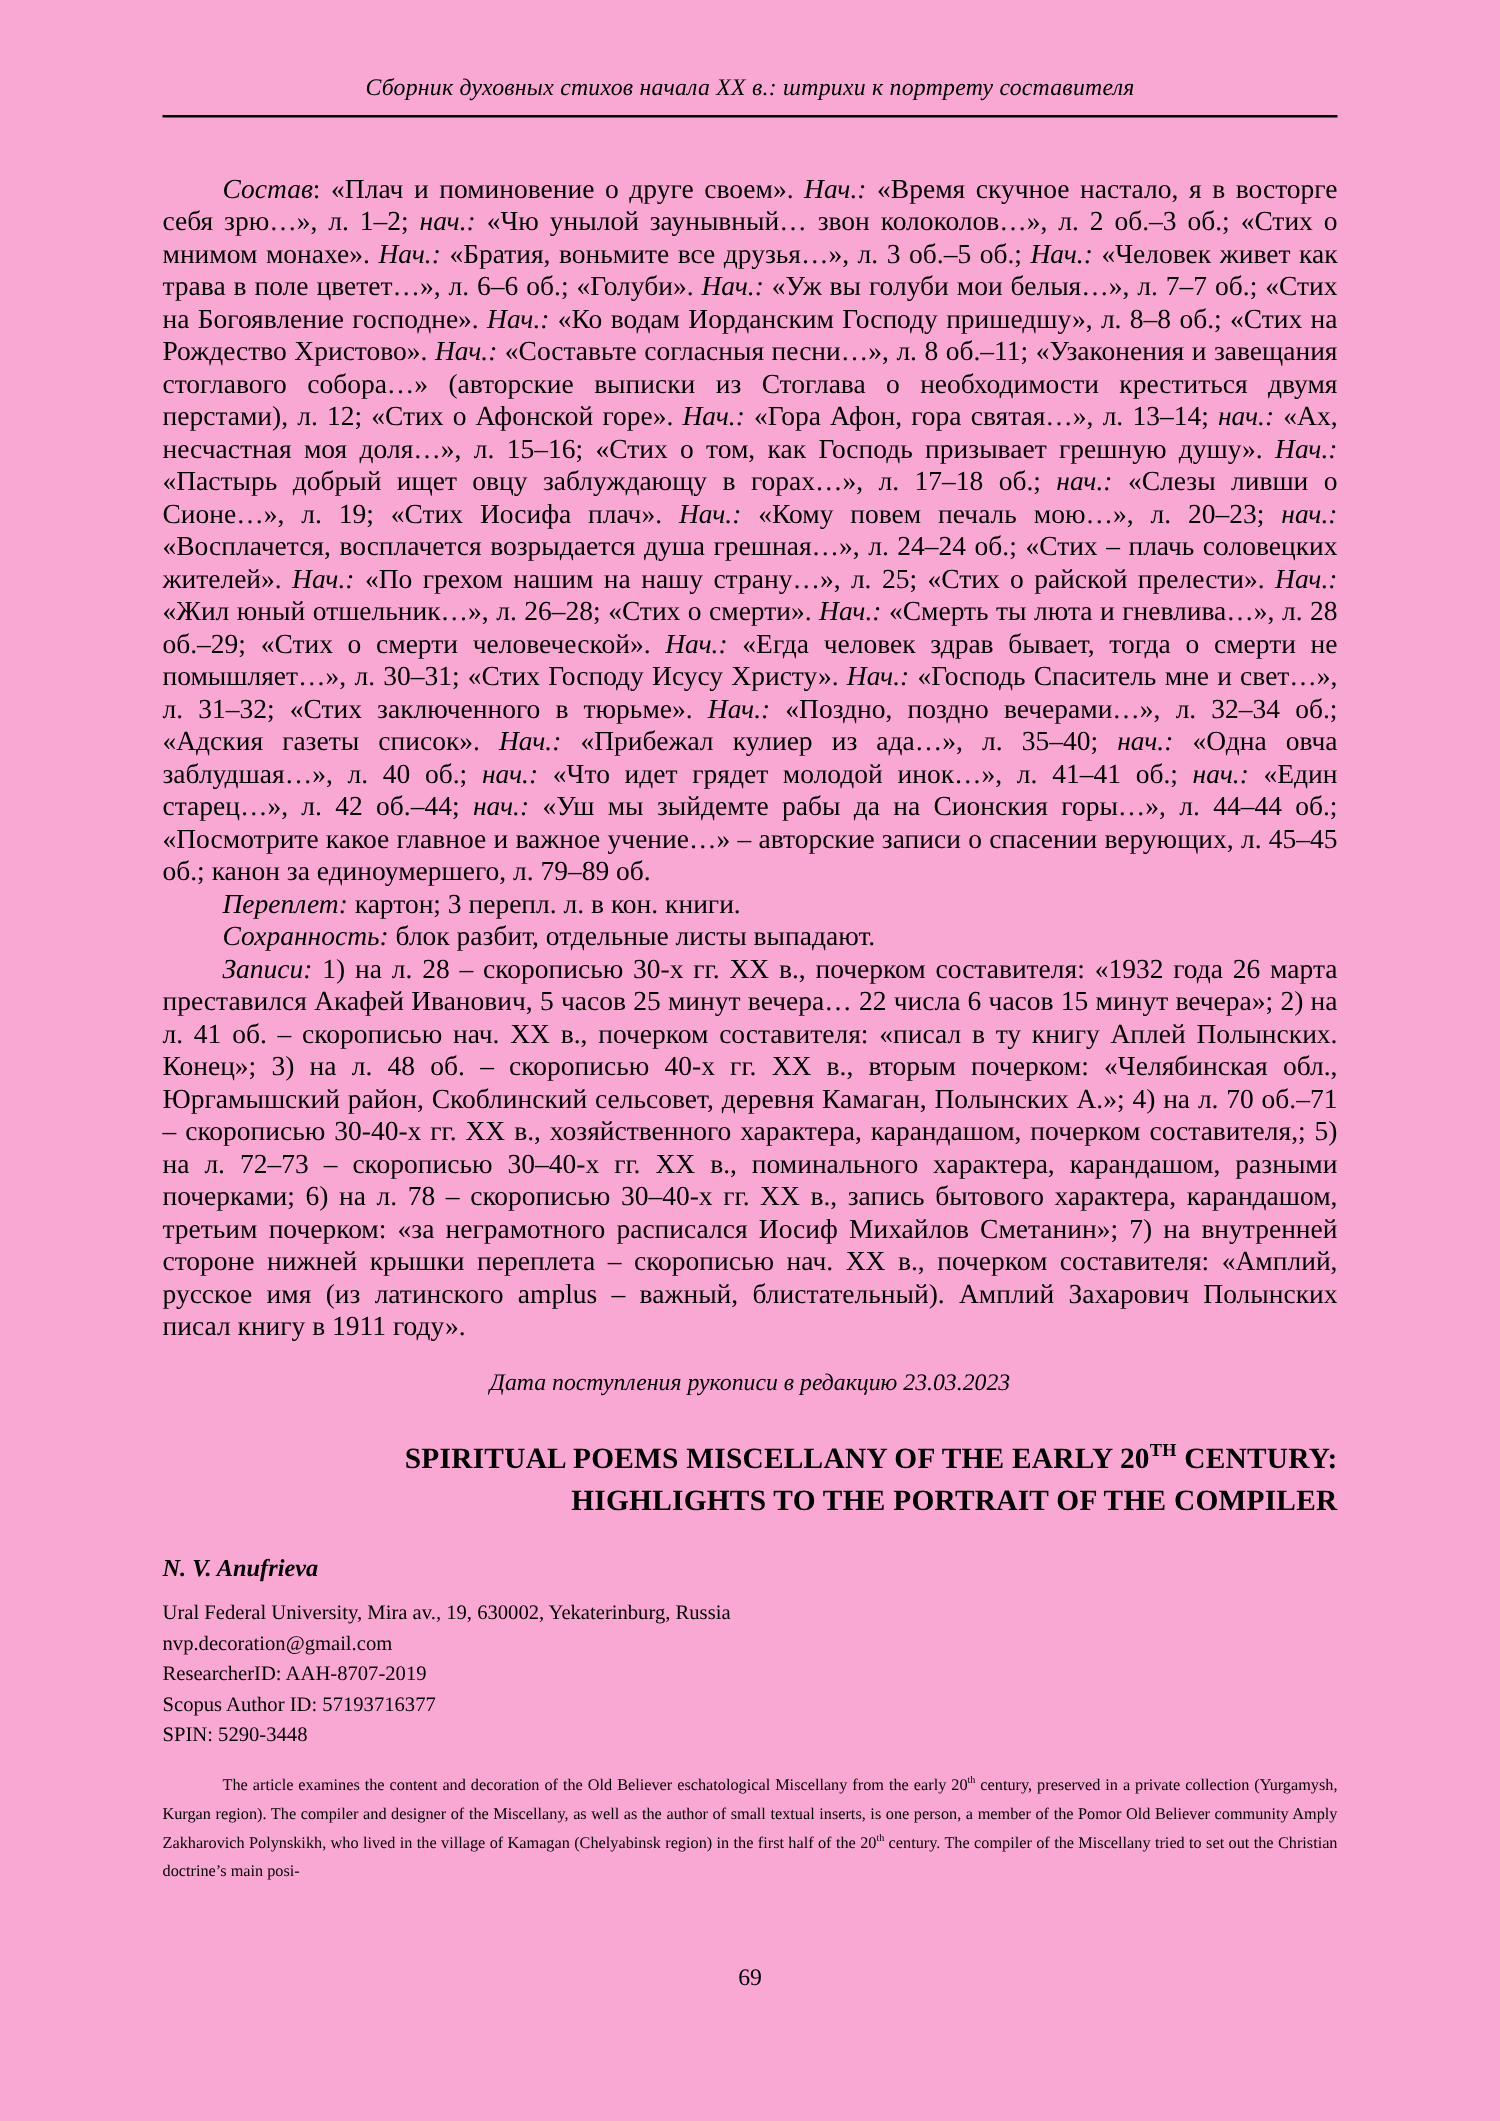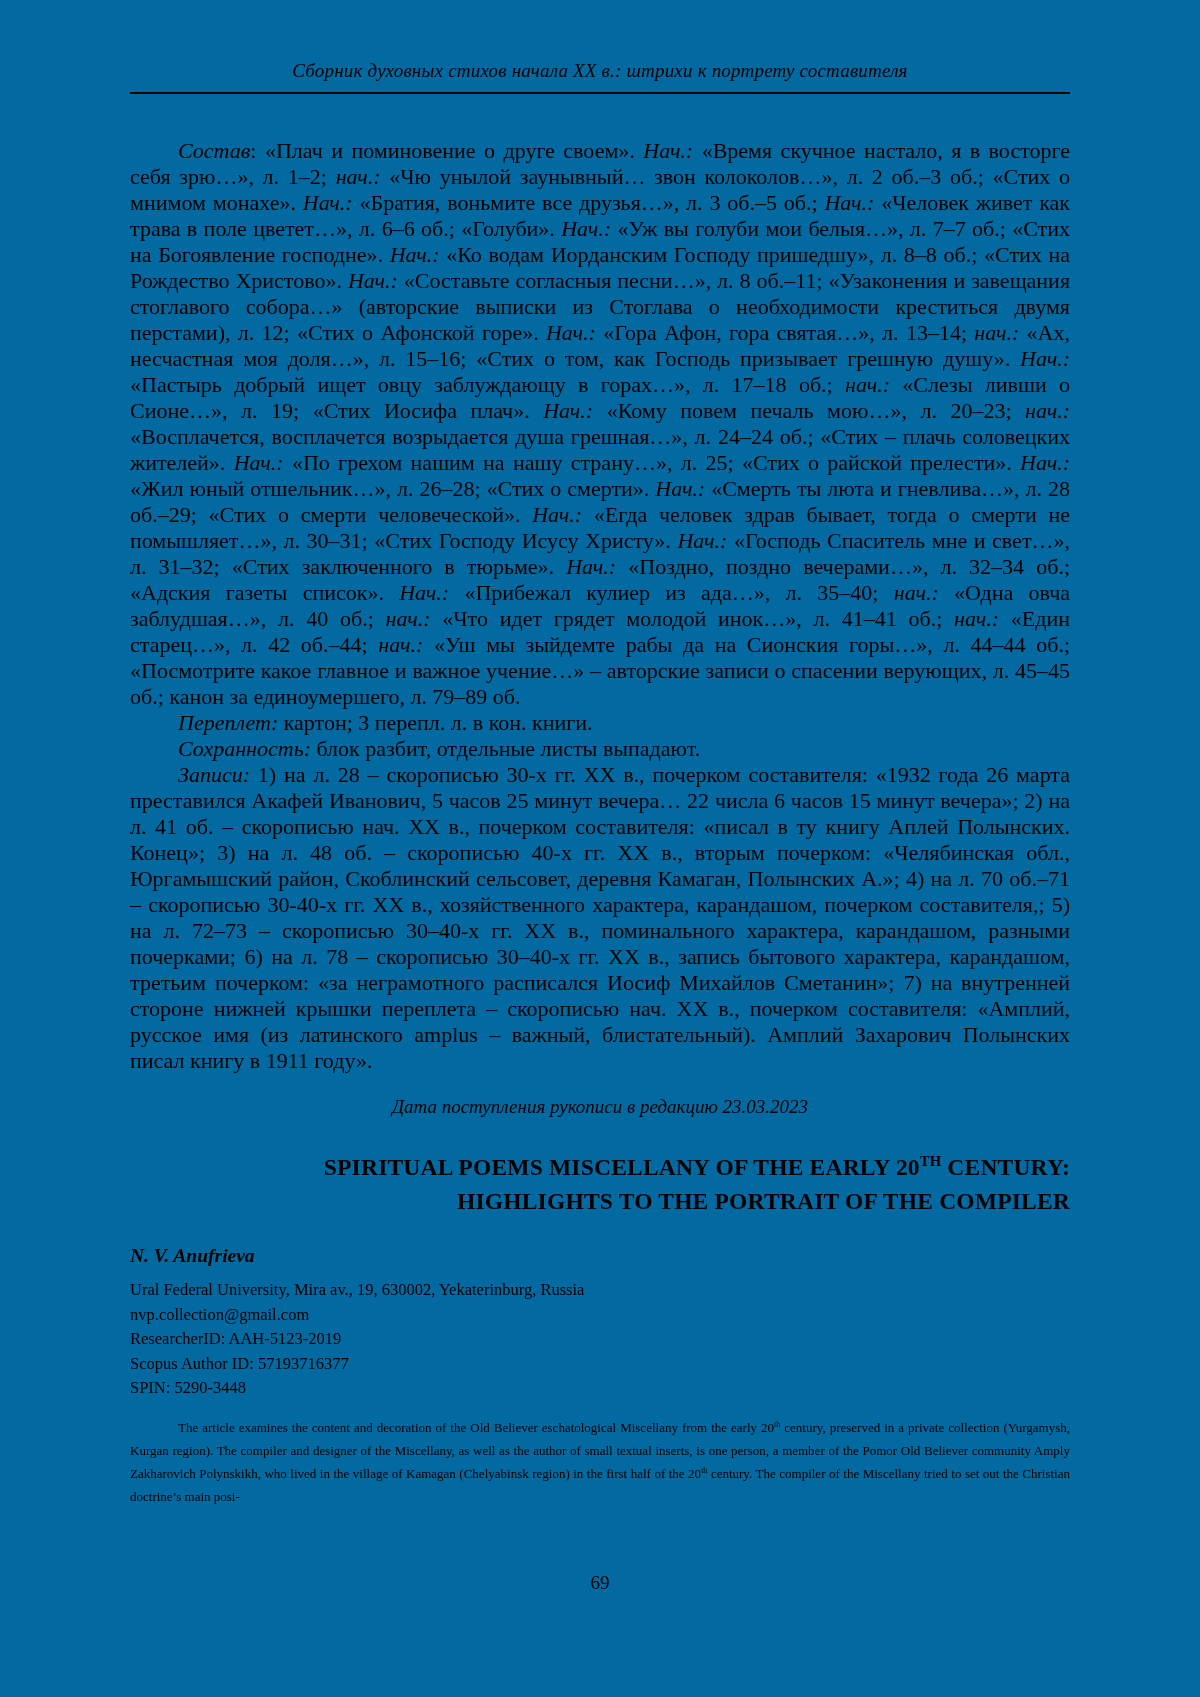--- a/index.html
+++ b/index.html
@@ -1,21 +1,21 @@
 <!DOCTYPE html>
 <html><head>
 <meta charset="utf-8">
 <style>
   html, body { margin: 0; padding: 0; background: #ffffff; }
   .page {
     position: relative;
     width: 1200px;
     height: 1697px;
     margin: 0 auto;
-    background: #0369a1;
+    background: #f9a8d4;
     color: #000000;
     font-family: "Liberation Serif", serif;
     overflow: hidden;
   }
   .content {
     width: 940px;
     margin: 0 auto;
     padding-top: 59px;
   }
   .running-head {
@@ -96,22 +96,22 @@
     </div>
 
     <p class="submission">Дата поступления рукописи в редакцию 23.03.2023</p>
 
     <h1 class="en-title"><span>SPIRITUAL POEMS MISCELLANY OF THE EARLY 20</span><sup>TH</sup><span> CENTURY:</span><br><span>HIGHLIGHTS TO THE PORTRAIT OF THE COMPILER</span></h1>
 
     <p class="author">N. V. Anufrieva</p>
 
     <div class="affil">
       <div>Ural Federal University, Mira av., 19, 630002, Yekaterinburg, Russia</div>
-      <div>nvp.collection@gmail.com</div>
-      <div>ResearcherID: AAH-5123-2019</div>
+      <div>nvp.decoration@gmail.com</div>
+      <div>ResearcherID: AAH-8707-2019</div>
       <div>Scopus Author ID: 57193716377</div>
       <div>SPIN: 5290-3448</div>
     </div>
 
     <p class="abstract"><span>The article examines the content and decoration of the Old Believer eschatological Miscellany from the early 20</span><sup>th</sup><span> century, preserved in a private collection (Yurgamysh, Kurgan region). The compiler and designer of the Miscellany, as well as the author of small textual inserts, is one person, a member of the Pomor Old Believer community Amply Zakharovich Polynskikh, who lived in the village of Kamagan (Chelyabinsk region) in the first half of the 20</span><sup>th</sup><span> century. The compiler of the Miscellany tried to set out the Christian doctrine’s main posi-</span></p>
 
   </div>
 
   <div class="page-number">69</div>
 </div>

